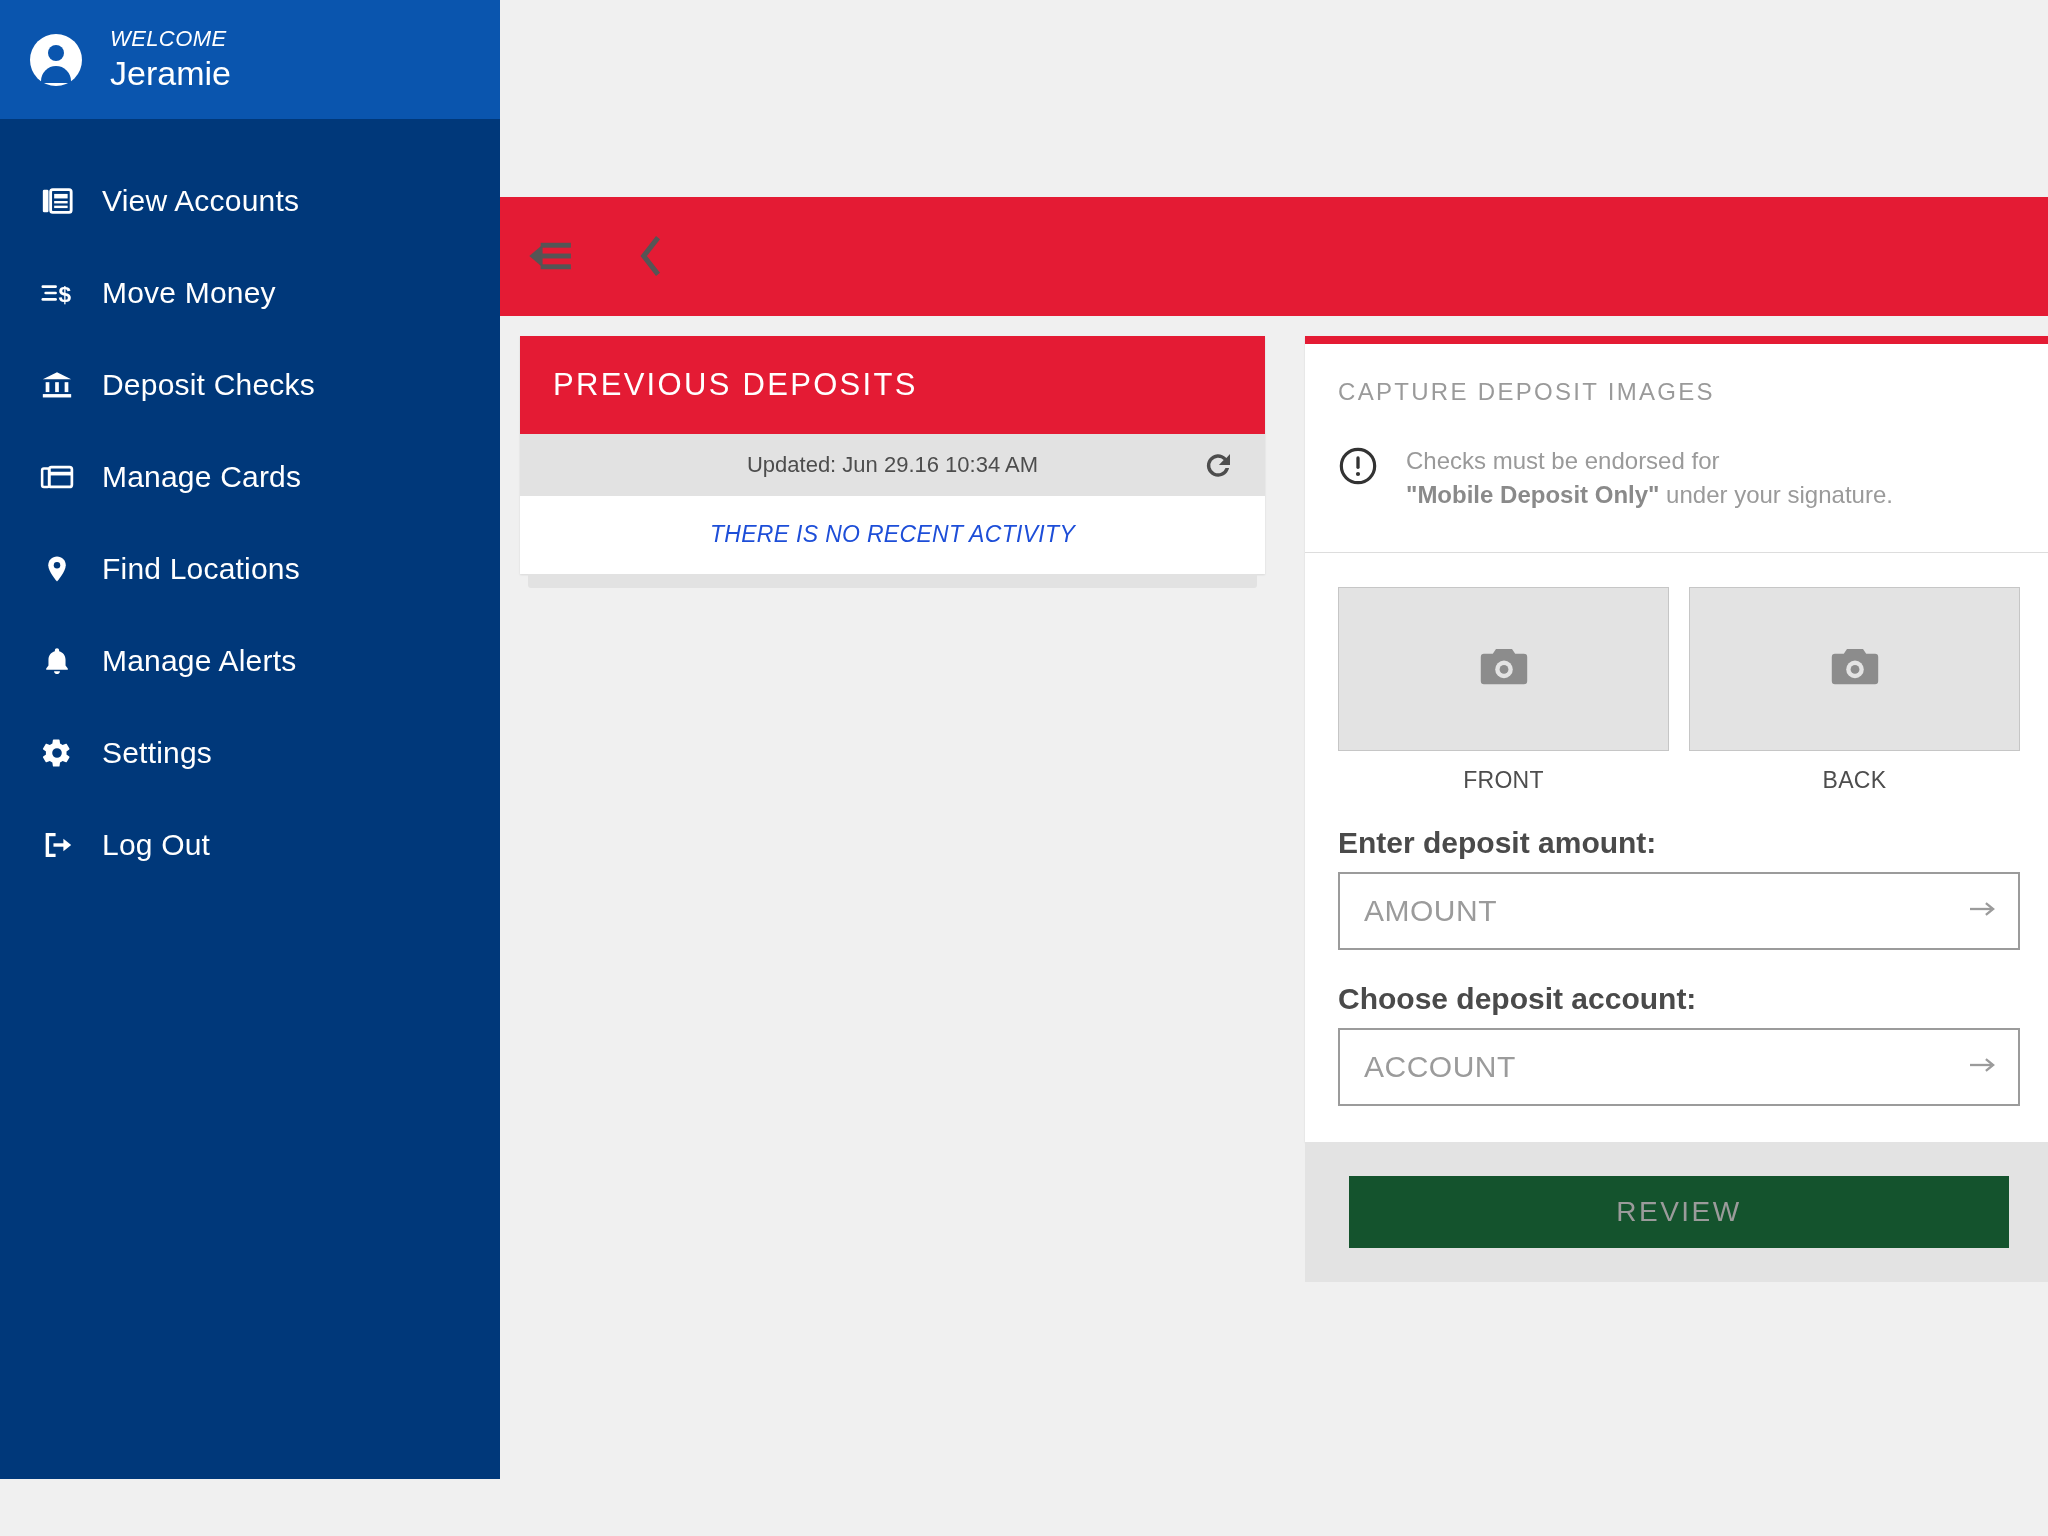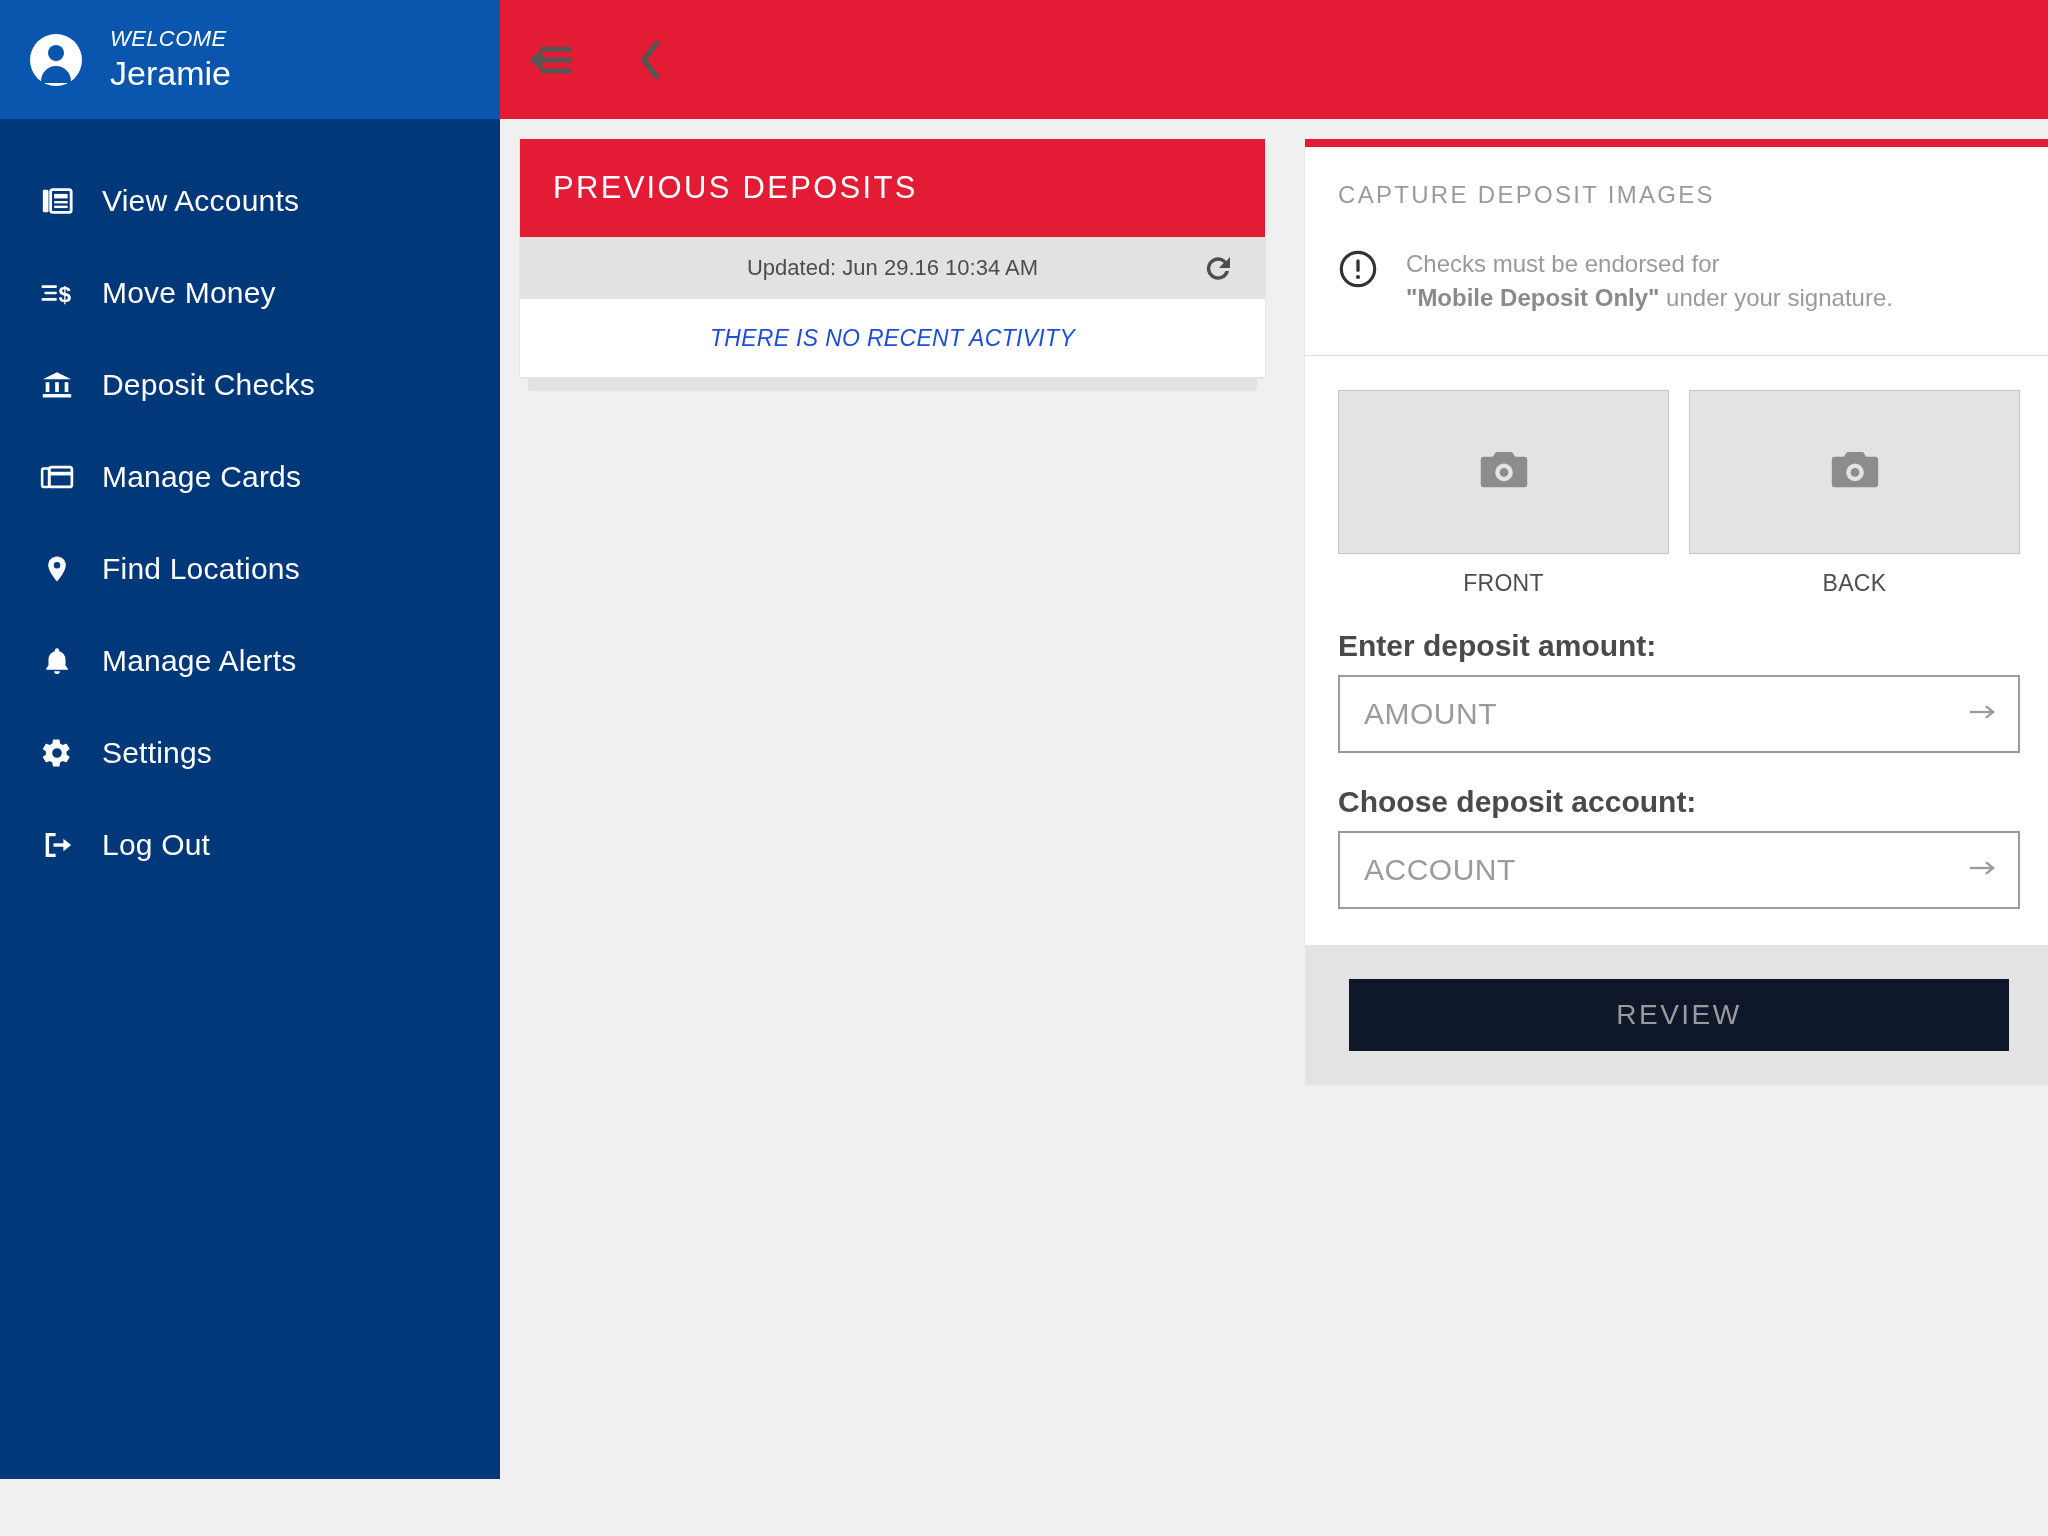--- a/index.html
+++ b/index.html
@@ -2,21 +2,21 @@
 <html><head>
 <meta charset="utf-8">
 <style>
   * { box-sizing: border-box; margin: 0; padding: 0; }
   html, body {
     width: 2048px; height: 1536px;
     font-family: "Liberation Sans", sans-serif;
     background: #f0f0f0;
     overflow: hidden;
   }
-  .app { position: relative; width: 2048px; height: 1479px; display: flex; }
+  .app { position: relative; width: 2048px; height: 1479px; display: flex; align-items: center; }
 
   
   .sidebar {
     width: 500px; height: 100%;
     background: #00387a;
     flex: 0 0 500px;
     position: relative;
   }
   .welcome-bar {
     height: 119px;
@@ -258,21 +258,21 @@
     top: 50%;
     transform: translateY(-50%);
   }
   .cd-spacer { height: 36px; }
 
   .review-zone {
     background: #e3e3e3;
     padding: 34px 44px;
   }
   .review-btn {
-    background: #0f172a;
+    background: #14532d;
     height: 72px;
     display: flex; align-items: center; justify-content: center;
     cursor: pointer;
     border: none;
     width: 100%;
   }
   .review-label {
     font-size: 28px;
     color: #9b9b9b;
     letter-spacing: 2.5px;

